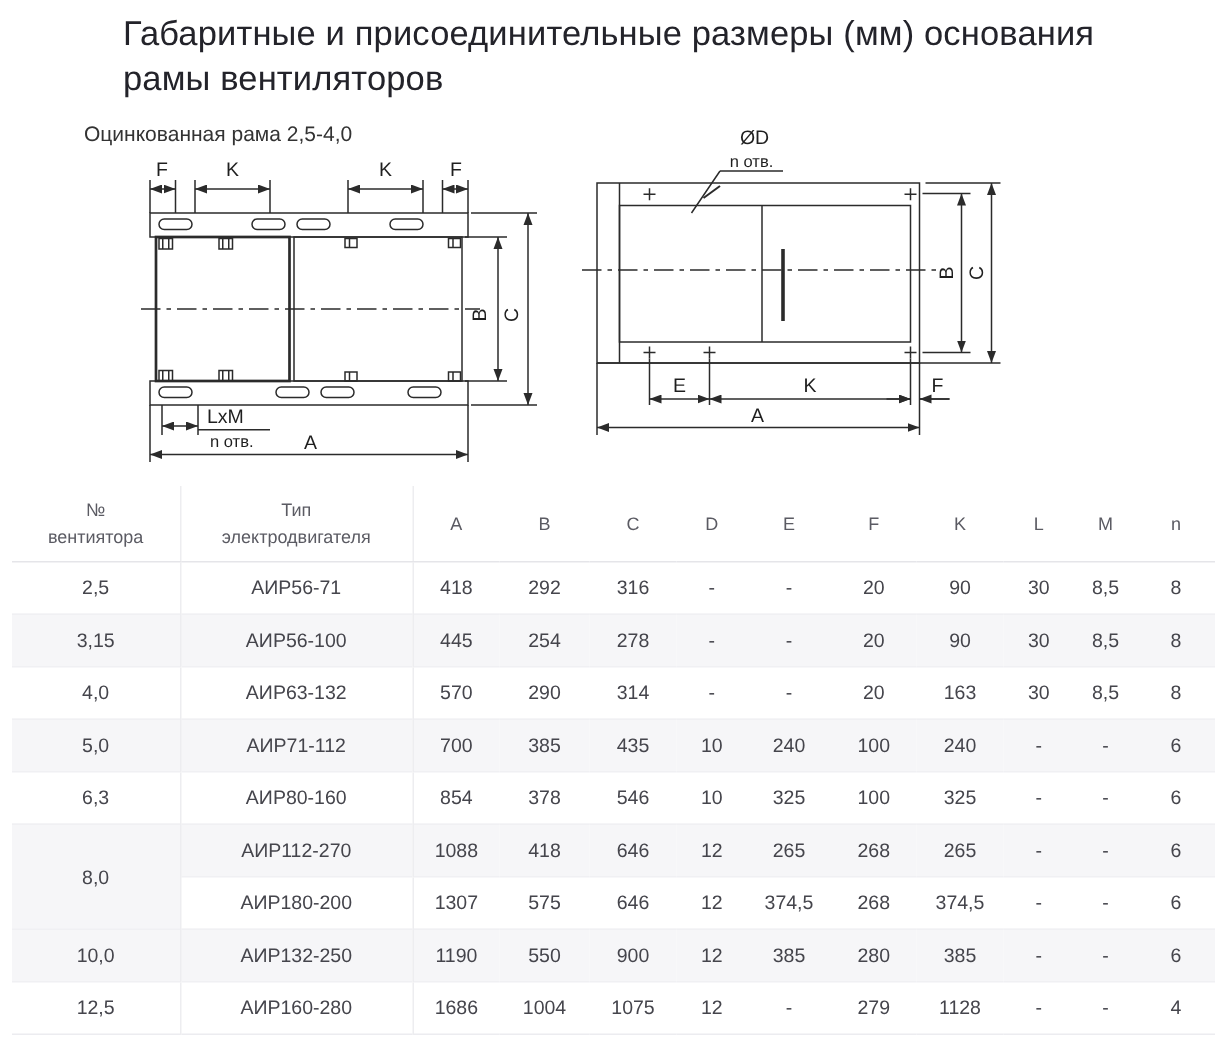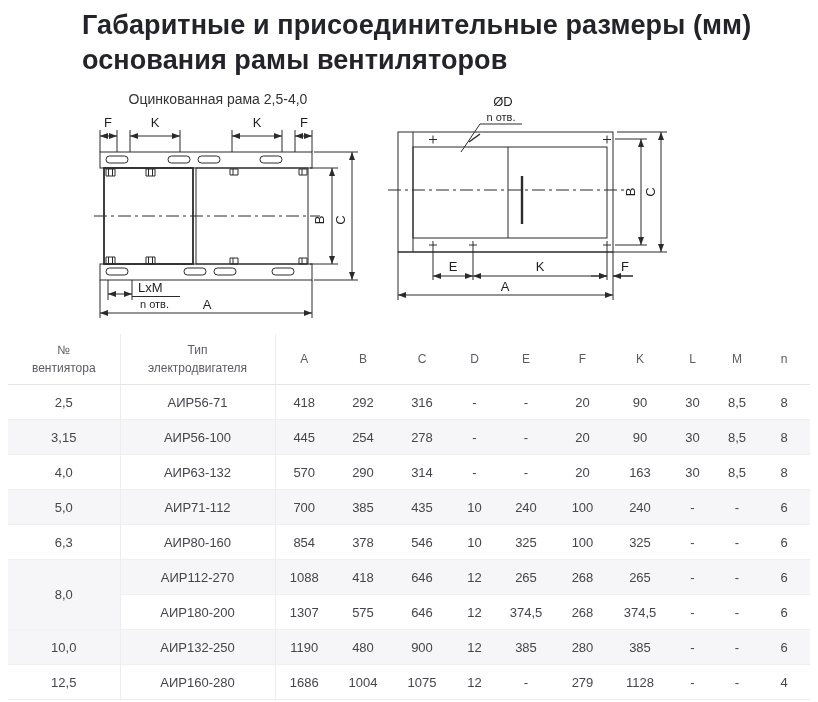--- a/index.html
+++ b/index.html
@@ -1,28 +1,28 @@
 <!DOCTYPE html>
 <html><head>
 <meta charset="utf-8">
 <style>
   html,body{margin:0;padding:0;}
   body{
     width:818px;height:702px;overflow:hidden;background:#ffffff;
     font-family:"Liberation Sans", sans-serif;color:#45454c;
   }
   .page-title{
-    font-size:27px;font-weight:700;color:#23232a;
+    font-size:23px;font-weight:400;color:#23232a;
     margin:8px 0 0 82px;width:672px;line-height:1.3;letter-spacing:.1px;
   }
   .diagrams{position:relative;height:240px;margin-top:12px;}
   .diagram{position:absolute;top:0;}
   .d-left{left:20px;width:360px;}
   .d-right{left:385px;width:305px;}
-  .diagram-title{font-size:14px;color:#333;text-align:center;height:20px;line-height:18px;}
+  .diagram-title{font-size:14px;color:#333;height:20px;line-height:18px;}
   .d-left .diagram-title{padding-left:36px;}
   svg{display:block;}
   svg text{font-family:"Liberation Sans", sans-serif;font-size:12px;fill:#1f1f1f;}
   svg .dimlbl{font-size:13px;}
   svg .small{font-size:11px;}
   table{
     border-collapse:collapse;table-layout:fixed;width:802px;margin:4px 8px 0;
     border-bottom:1px solid #ececf0;
   }
   th{
@@ -302,21 +302,21 @@
         <td>268</td>
         <td>374,5</td>
         <td>-</td>
         <td>-</td>
         <td>6</td>
       </tr>
       <tr class="gray">
         <td class="vline">10,0</td>
         <td class="vline">АИР132-250</td>
         <td>1190</td>
-        <td>480</td>
+        <td>550</td>
         <td>900</td>
         <td>12</td>
         <td>385</td>
         <td>280</td>
         <td>385</td>
         <td>-</td>
         <td>-</td>
         <td>6</td>
       </tr>
       <tr>

